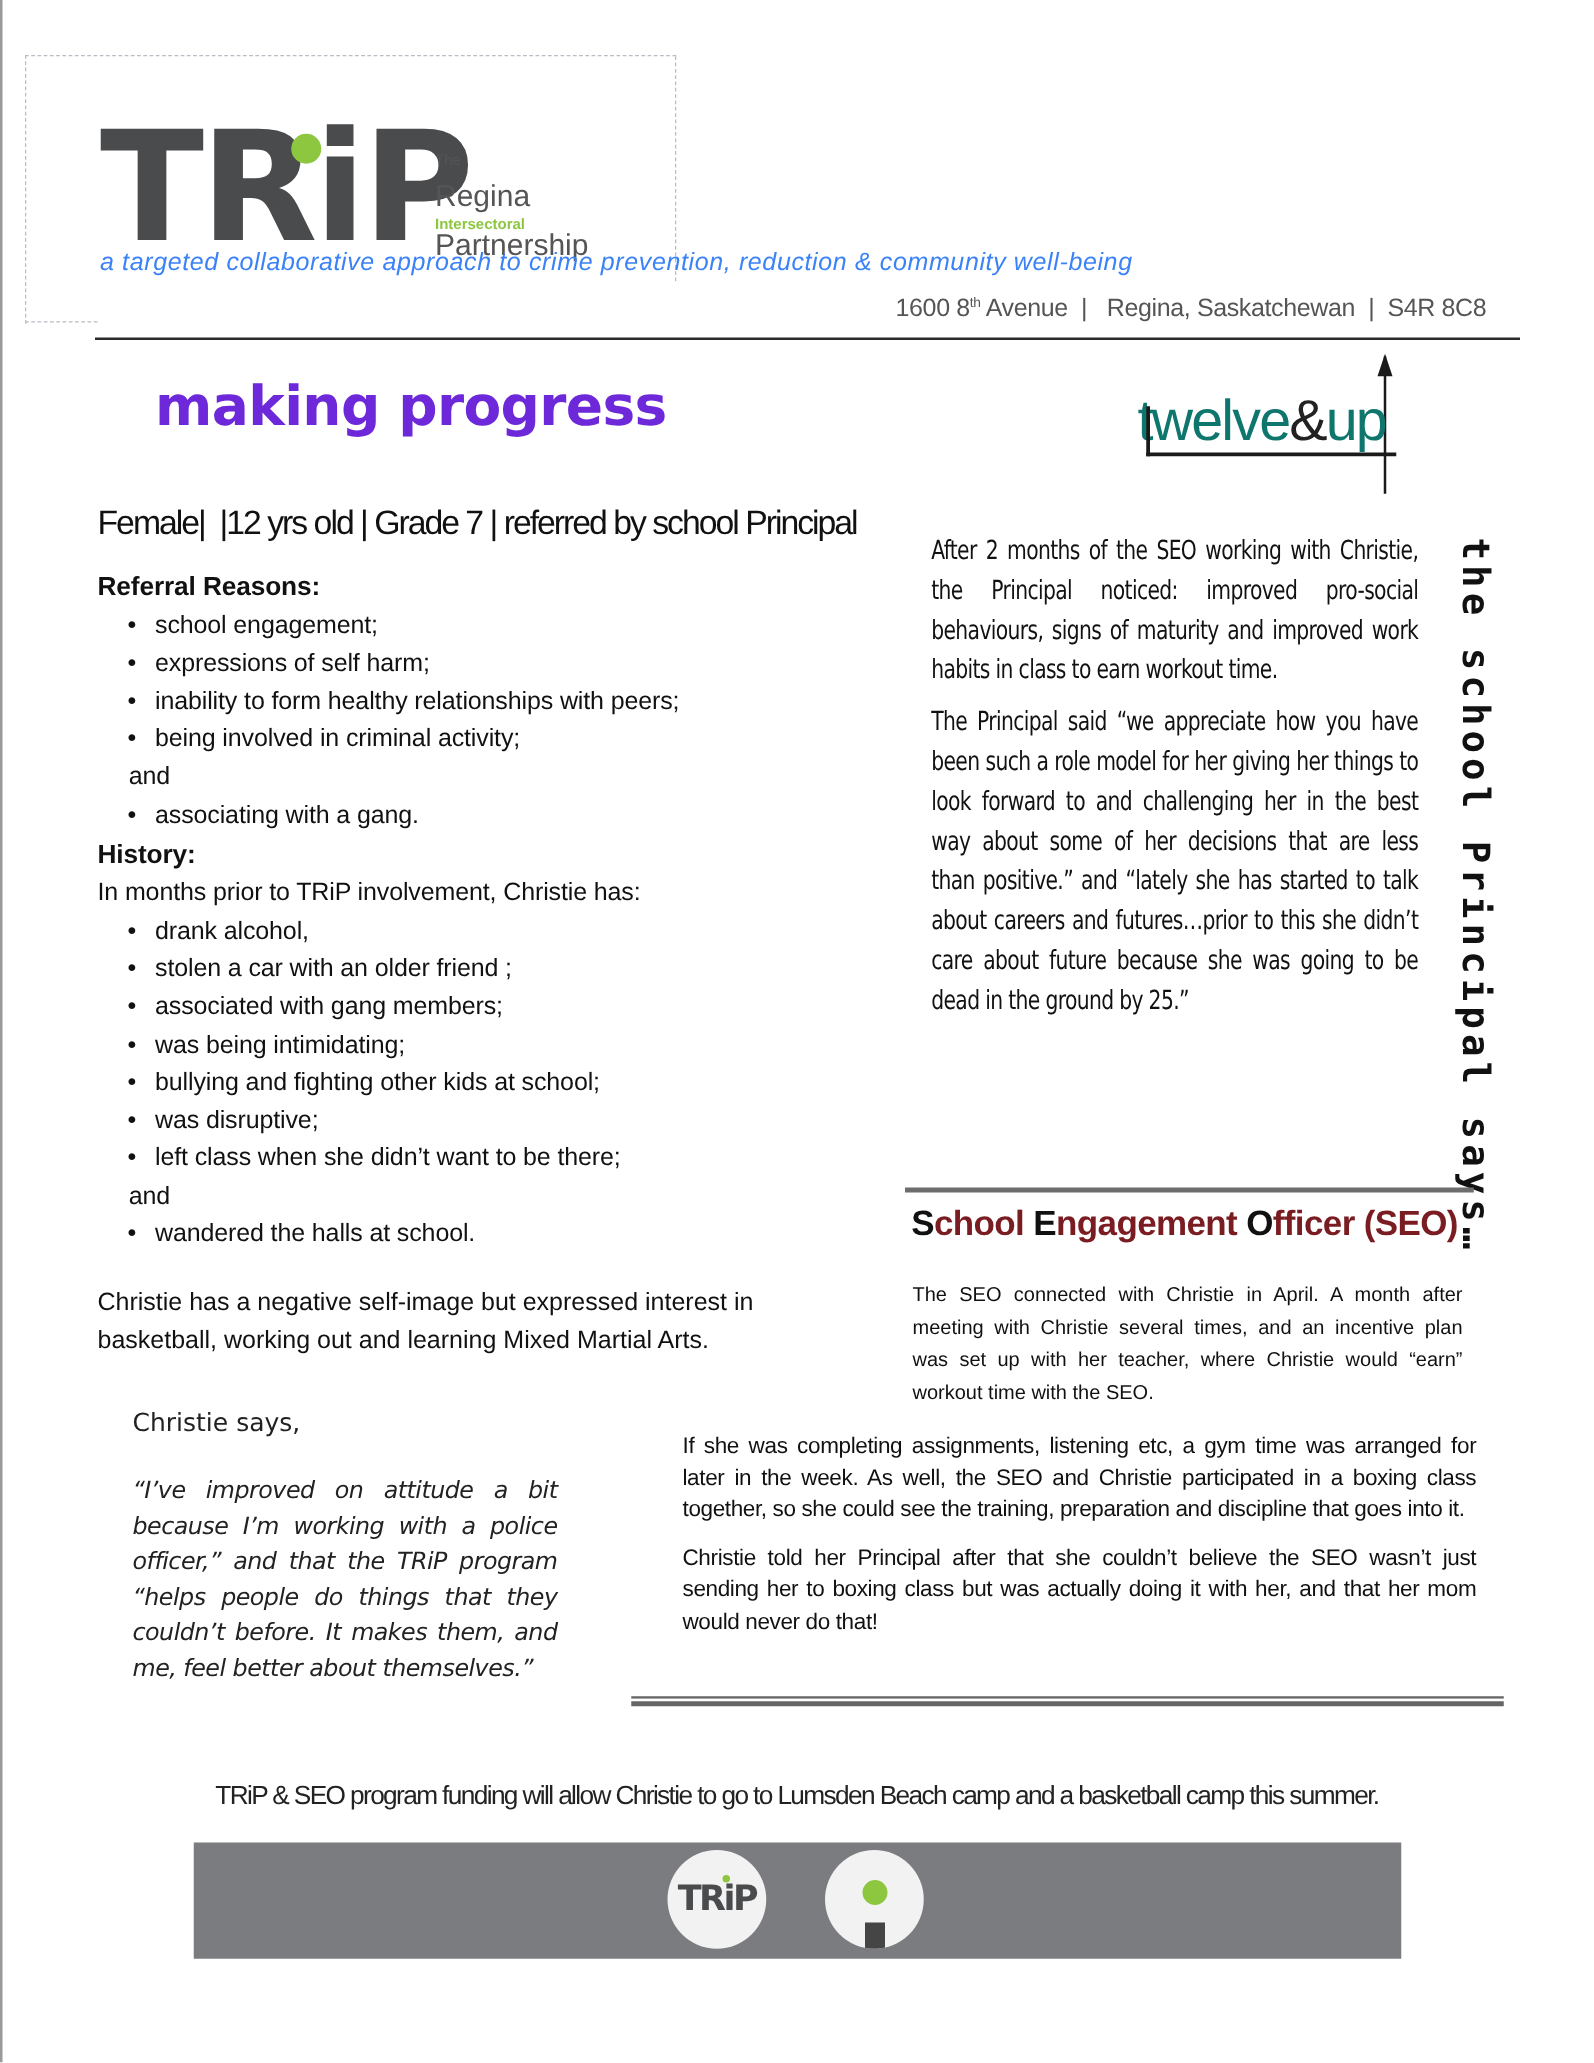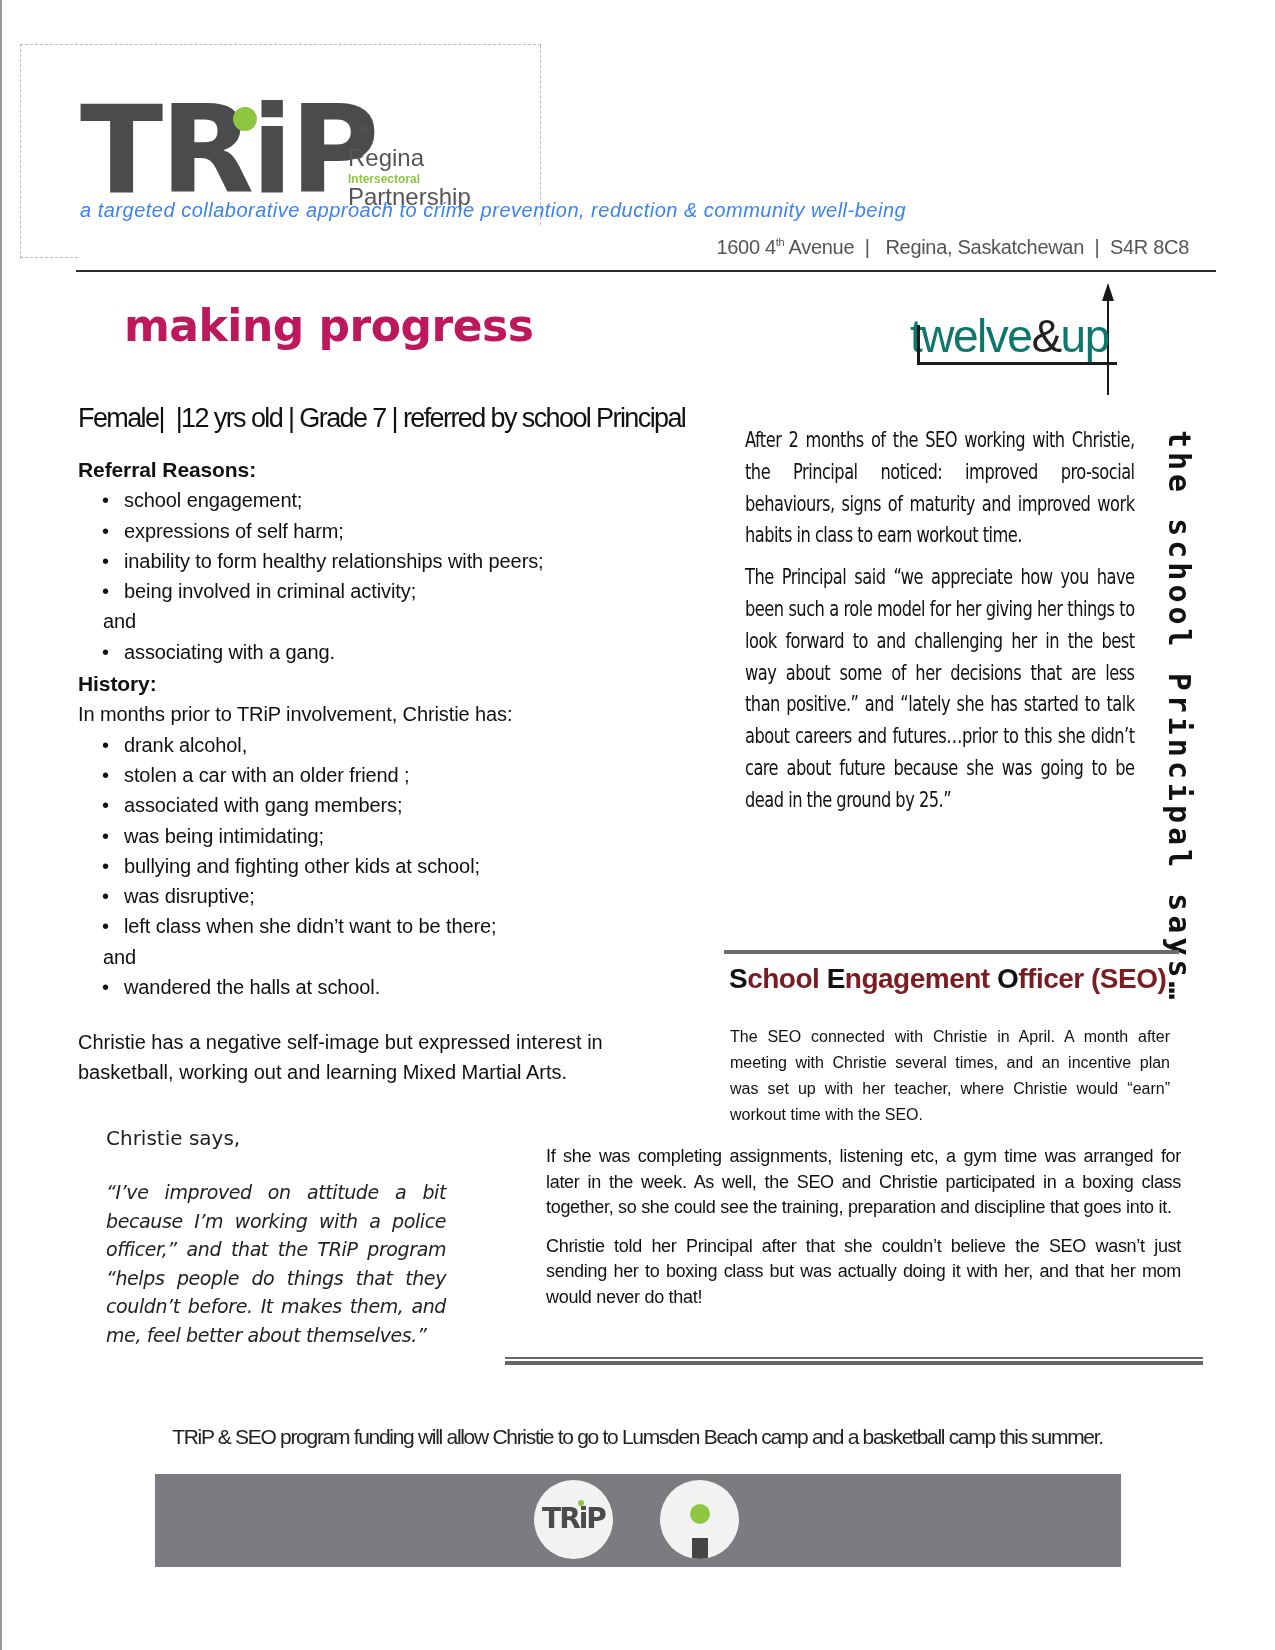--- a/index.html
+++ b/index.html
@@ -23,21 +23,21 @@
   .trip-sub .inter { font-size: 12px; display: block; color: #8dc63f; font-weight: bold; margin-top: 3px; }
   .trip-sub .partner { font-size: 24px; display: block; margin-top: 0px; }
 
   .tagline { left: 80px; top: 199px; font-size: 20px; font-style: italic; color: #3b82f6;
              letter-spacing: 0.5px; white-space: nowrap; font-weight: 400; }
   .address { right: 86px; top: 236px; font-size: 20px; color: #555; white-space: nowrap; letter-spacing: -0.3px; }
   .address sup { font-size: 11px; }
   .header-rule { left: 76px; top: 270px; width: 1140px; height: 2px; background: #2b2b2b; }
 
   .page-title { left: 124px; top: 300px; font-family: "DejaVu Sans", sans-serif; font-weight: bold;
-                font-size: 44px; color: #be185d; letter-spacing: -0.5px; }
+                font-size: 44px; color: #6d28d9; letter-spacing: -0.5px; }
 
   
   .tu-wrap { left: 910px; top: 285px; width: 240px; height: 110px; }
   .tu-text { position: absolute; left: 0; top: 28px; font-family: "Liberation Sans", sans-serif; font-size: 46px;
              letter-spacing: -1.5px; line-height: 1; }
   .tu-text .red { color: #0f766e; }
   .tu-text .amp { color: #222; }
   .tu-base { position: absolute; left: 7px; top: 77px; width: 200px; height: 3px; background: #1a1a1a; }
   .tu-tick { position: absolute; left: 7px; top: 40px; width: 3px; height: 40px; background: #1a1a1a; }
   .tu-arrow { position: absolute; left: 197px; top: 0px; width: 2px; height: 110px; background: #1a1a1a; }
@@ -108,21 +108,21 @@
 <div class="abs green-dot"></div>
 <div class="abs trip-sub">
   <span class="the">The</span>
   <span class="regina">Regina</span>
   <span class="inter">Intersectoral</span>
   <span class="partner">Partnership</span>
 </div>
 
 <div class="abs tagline">a targeted collaborative approach to crime prevention, reduction &amp; community well-being</div>
 
-<div class="abs address"><span>1600 4</span><sup>th</sup><span> Avenue</span><span style="white-space:pre">  |   </span><span>Regina, Saskatchewan</span><span style="white-space:pre">  |  </span><span>S4R 8C8</span></div>
+<div class="abs address"><span>1600 8</span><sup>th</sup><span> Avenue</span><span style="white-space:pre">  |   </span><span>Regina, Saskatchewan</span><span style="white-space:pre">  |  </span><span>S4R 8C8</span></div>
 
 <div class="abs header-rule"></div>
 
 <h1 class="abs page-title" style="margin:0">making progress</h1>
 
 <div class="abs tu-wrap">
   <div class="tu-arrow"></div>
   <div class="tu-text"><span class="red">twelve</span><span class="amp">&amp;</span><span class="red">up</span></div>
   <div class="tu-tick"></div>
   <div class="tu-base"></div>

